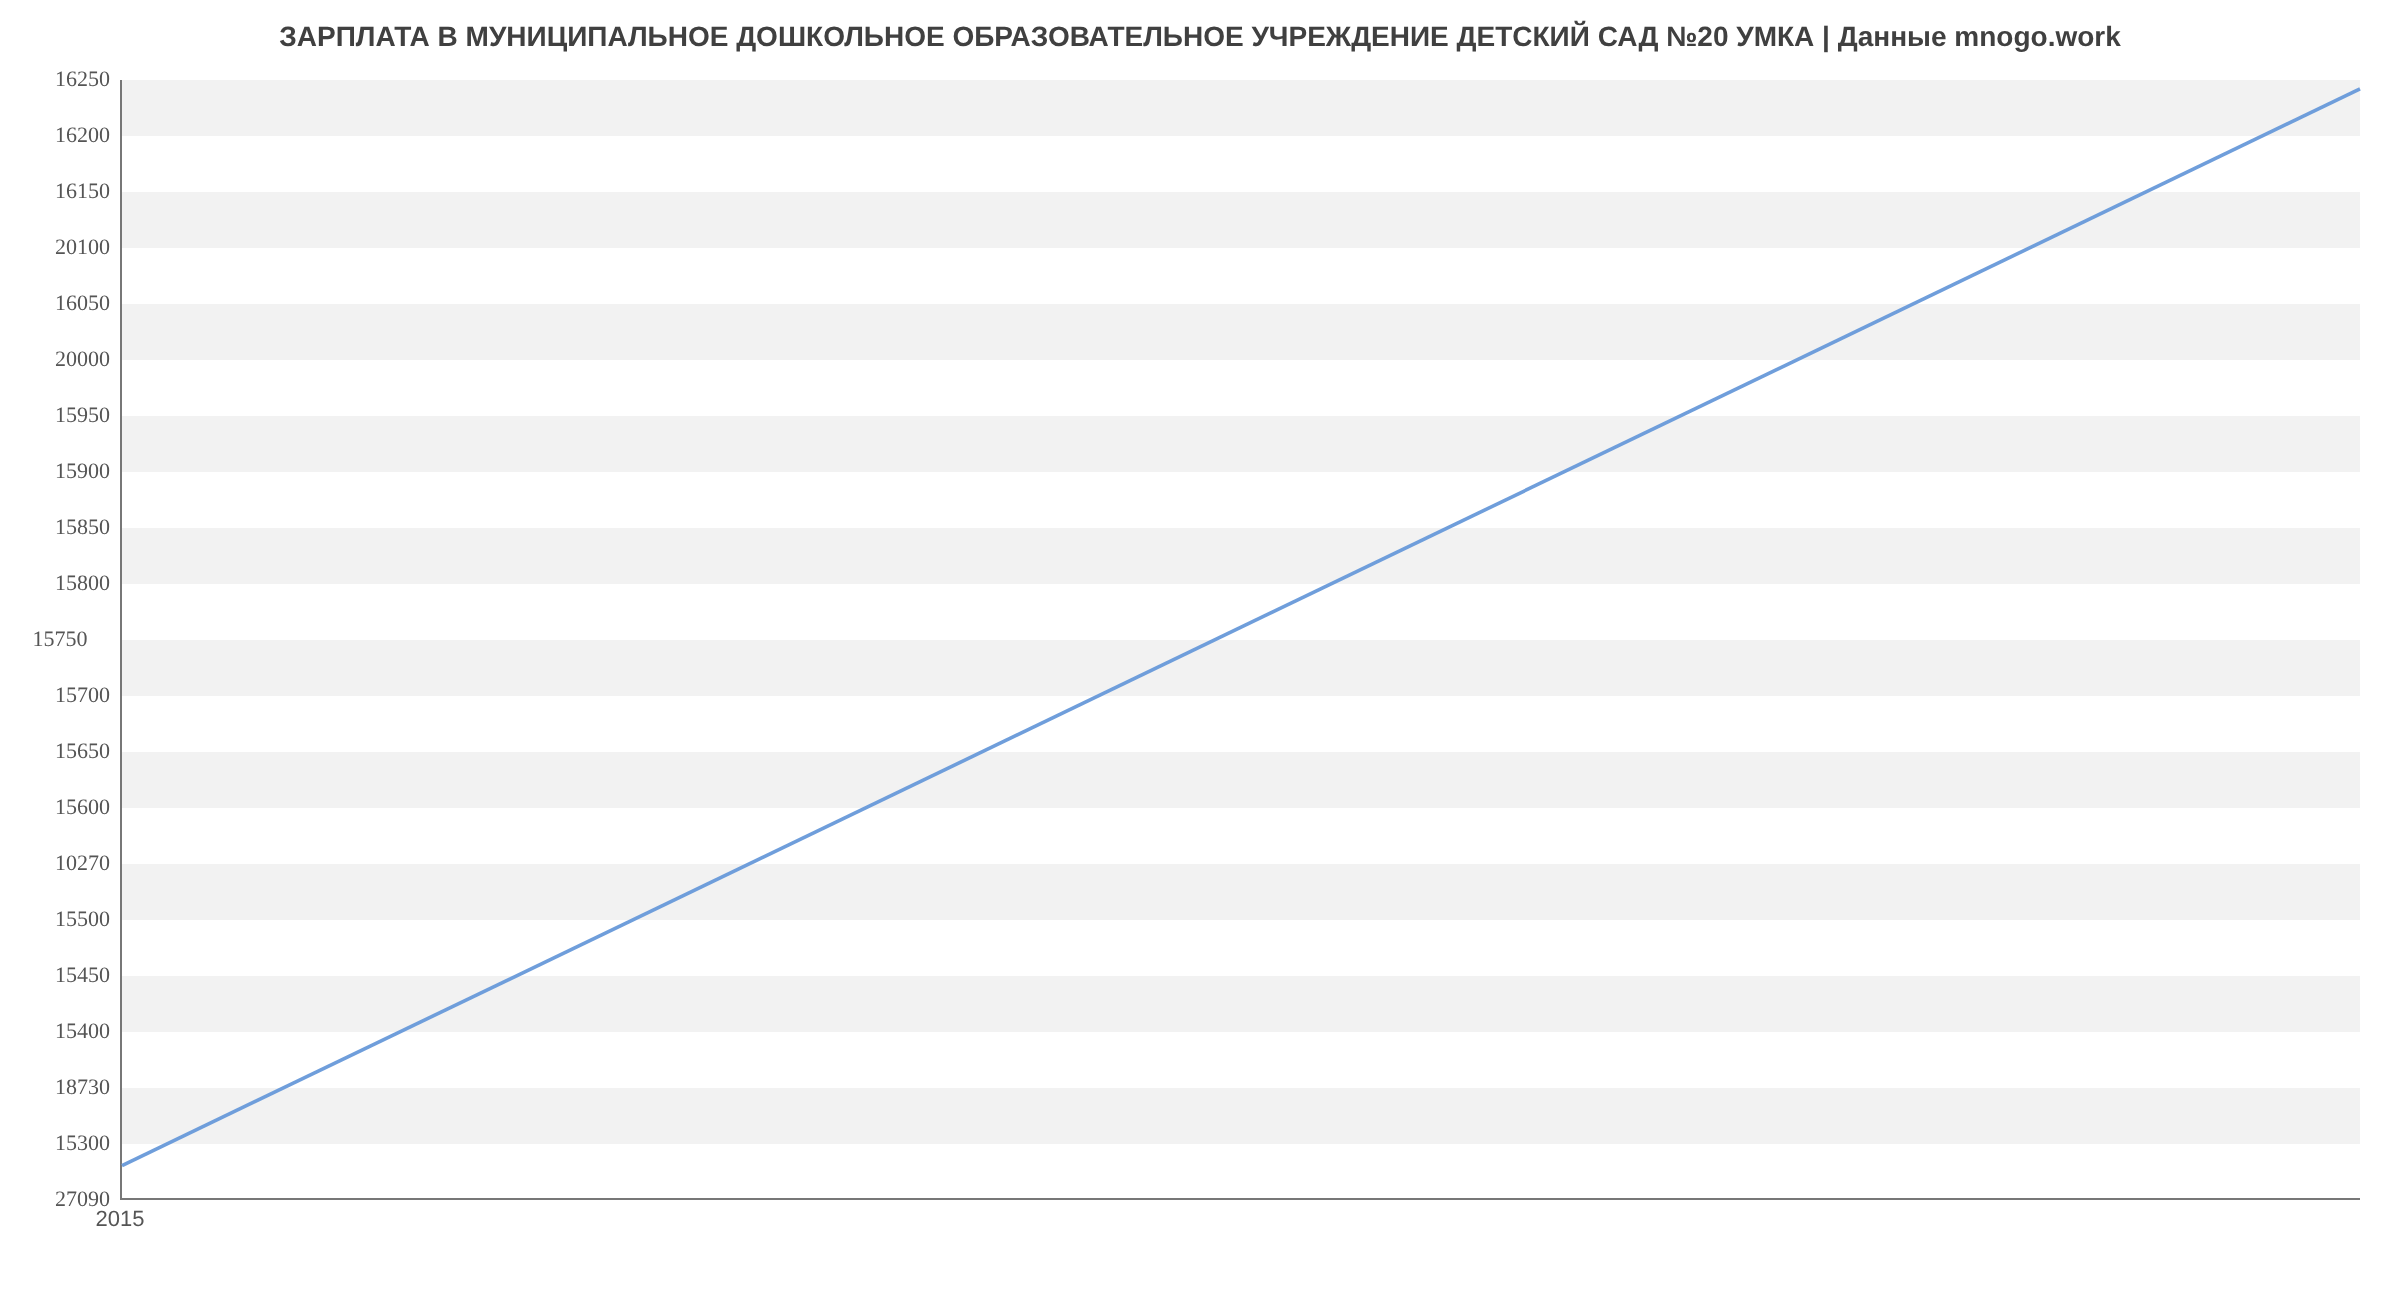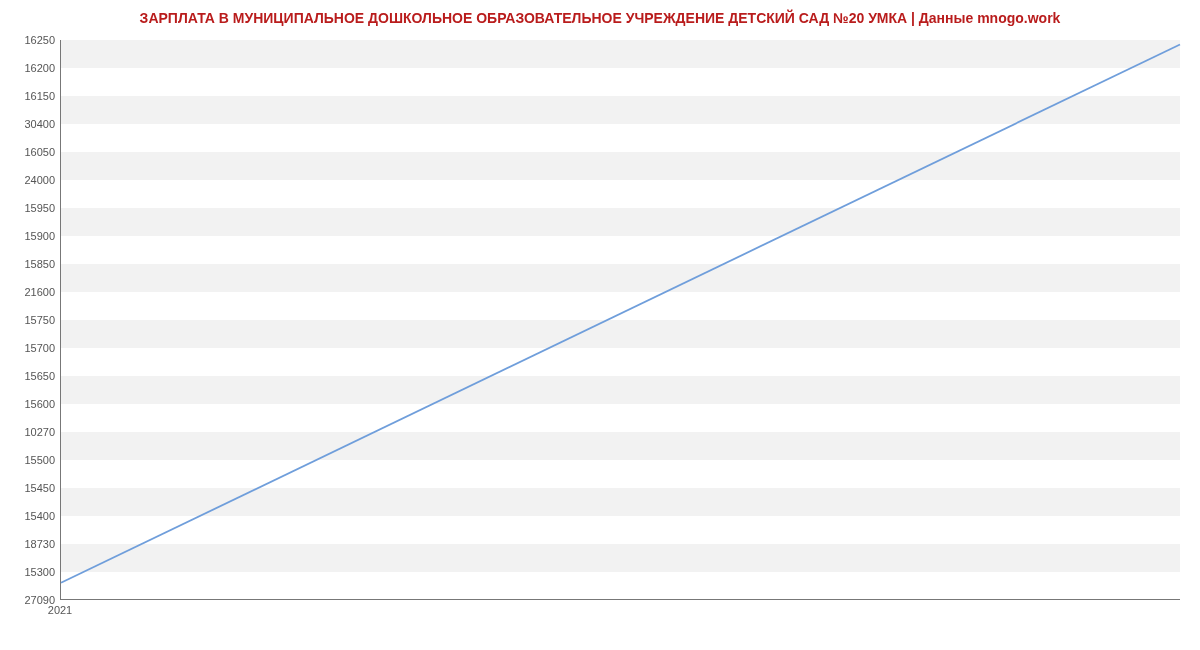--- a/index.html
+++ b/index.html
@@ -17,21 +17,21 @@
     height: 650px;
   }
   .title {
     position: absolute;
     top: 10px;
     left: 0;
     width: 1200px;
     text-align: center;
     font-size: 14px;
     font-weight: bold;
-    color: #b91c1c;
+    color: #404040;
   }
   .plot {
     position: absolute;
     left: 60px;
     top: 40px;
     width: 1120px;
     height: 560px;
     border-left: 1px solid #777;
     border-bottom: 1px solid #777;
     box-sizing: border-box;
@@ -43,20 +43,21 @@
     background: #f2f2f2;
   }
   .ytick {
     position: absolute;
     right: 1145px; 
     width: 50px;
     text-align: right;
     font-size: 11px;
     color: #555;
     transform: translateY(-50%);
+    font-family: Liberation Serif, serif;
   }
   .xtick {
     position: absolute;
     top: 604px;
     font-size: 11px;
     color: #555;
     transform: translateX(-50%);
   }
   svg.line {
     position: absolute;
@@ -91,26 +92,26 @@
 <div class="ytick" style="top: 600px;">27090</div>
     <div class="ytick" style="top: 572px;">15300</div>
     <div class="ytick" style="top: 544px;">18730</div>
     <div class="ytick" style="top: 516px;">15400</div>
     <div class="ytick" style="top: 488px;">15450</div>
     <div class="ytick" style="top: 460px;">15500</div>
     <div class="ytick" style="top: 432px;">10270</div>
     <div class="ytick" style="top: 404px;">15600</div>
     <div class="ytick" style="top: 376px;">15650</div>
     <div class="ytick" style="top: 348px;">15700</div>
-    <div class="ytick" style="top: 320px;">15750</div>
-    <div class="ytick" style="top: 292px;">21600</div>
+    <div class="ytick" style="top: 320px; text-align: center;">15750</div>
+    <div class="ytick" style="top: 292px;">15800</div>
     <div class="ytick" style="top: 264px;">15850</div>
     <div class="ytick" style="top: 236px;">15900</div>
     <div class="ytick" style="top: 208px;">15950</div>
-    <div class="ytick" style="top: 180px;">24000</div>
+    <div class="ytick" style="top: 180px;">20000</div>
     <div class="ytick" style="top: 152px;">16050</div>
-    <div class="ytick" style="top: 124px;">30400</div>
+    <div class="ytick" style="top: 124px;">20100</div>
     <div class="ytick" style="top: 96px;">16150</div>
     <div class="ytick" style="top: 68px;">16200</div>
     <div class="ytick" style="top: 40px;">16250</div>
-    <div class="xtick" style="left: 60px;">2021</div>
+    <div class="xtick" style="left: 60px;">2015</div>
     <div class="xtick" style="left: 1180px; margin-top: 48px;">2023</div>
   </div>
 
 </body></html>

